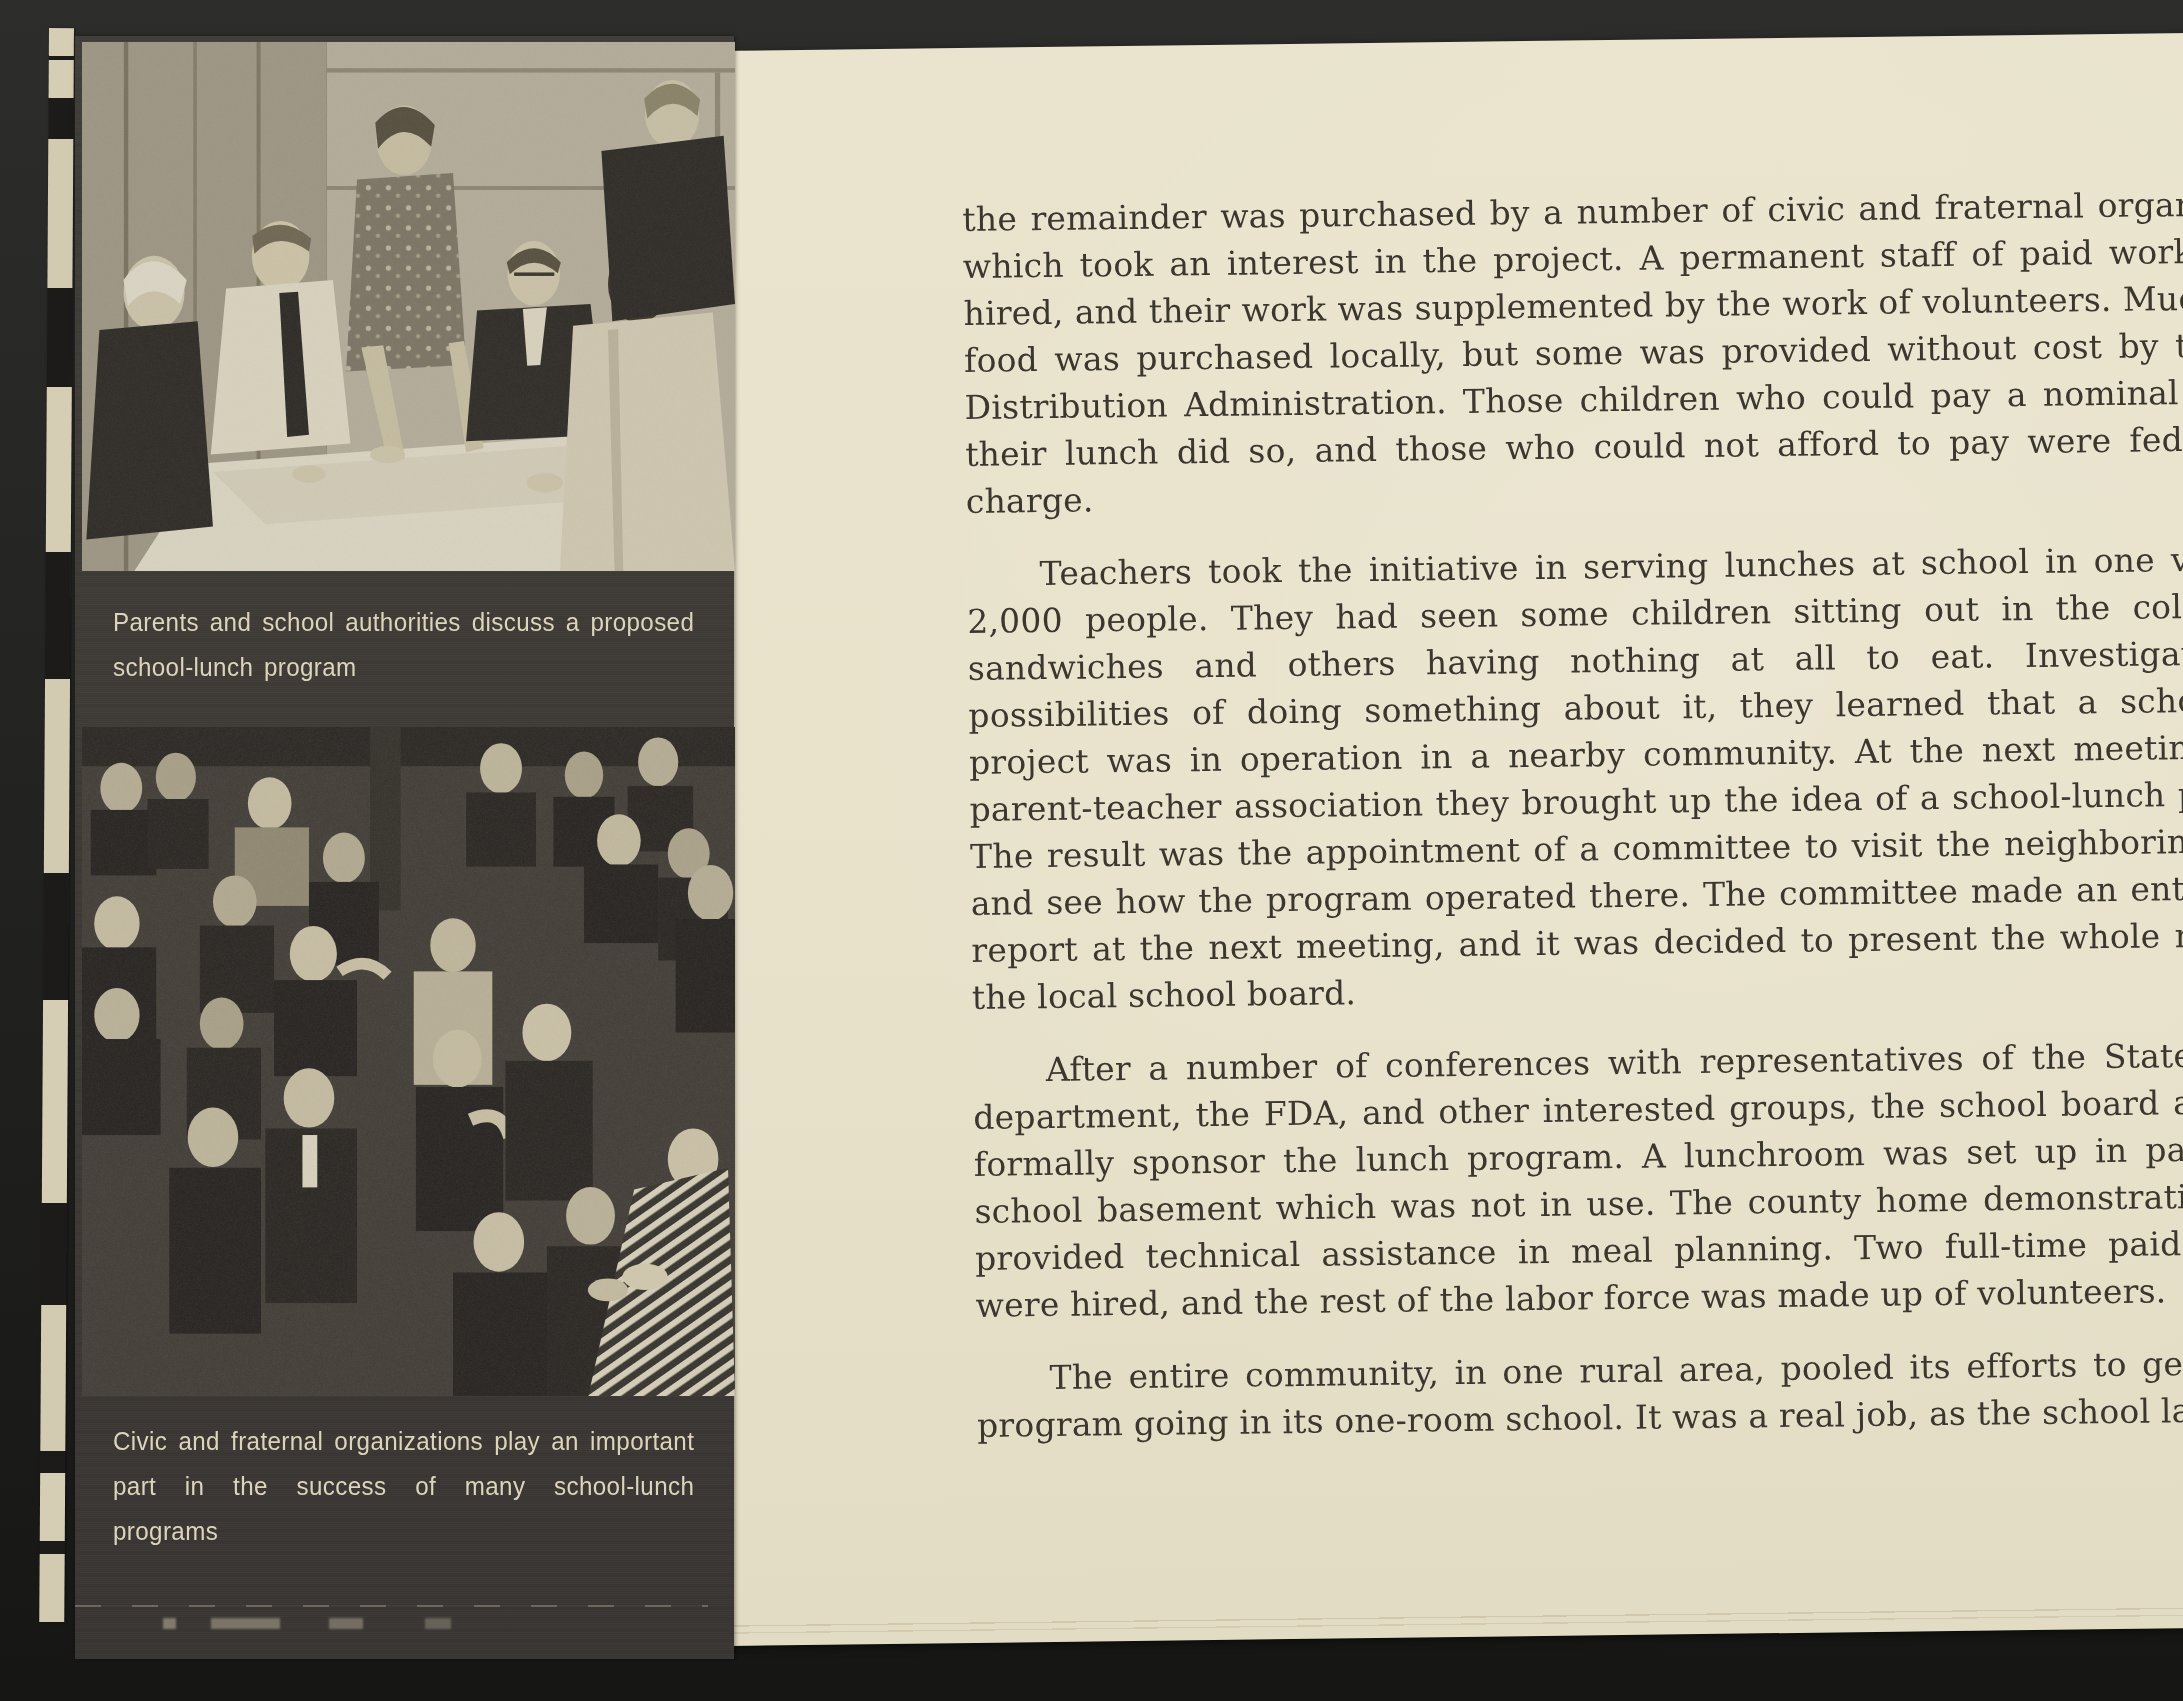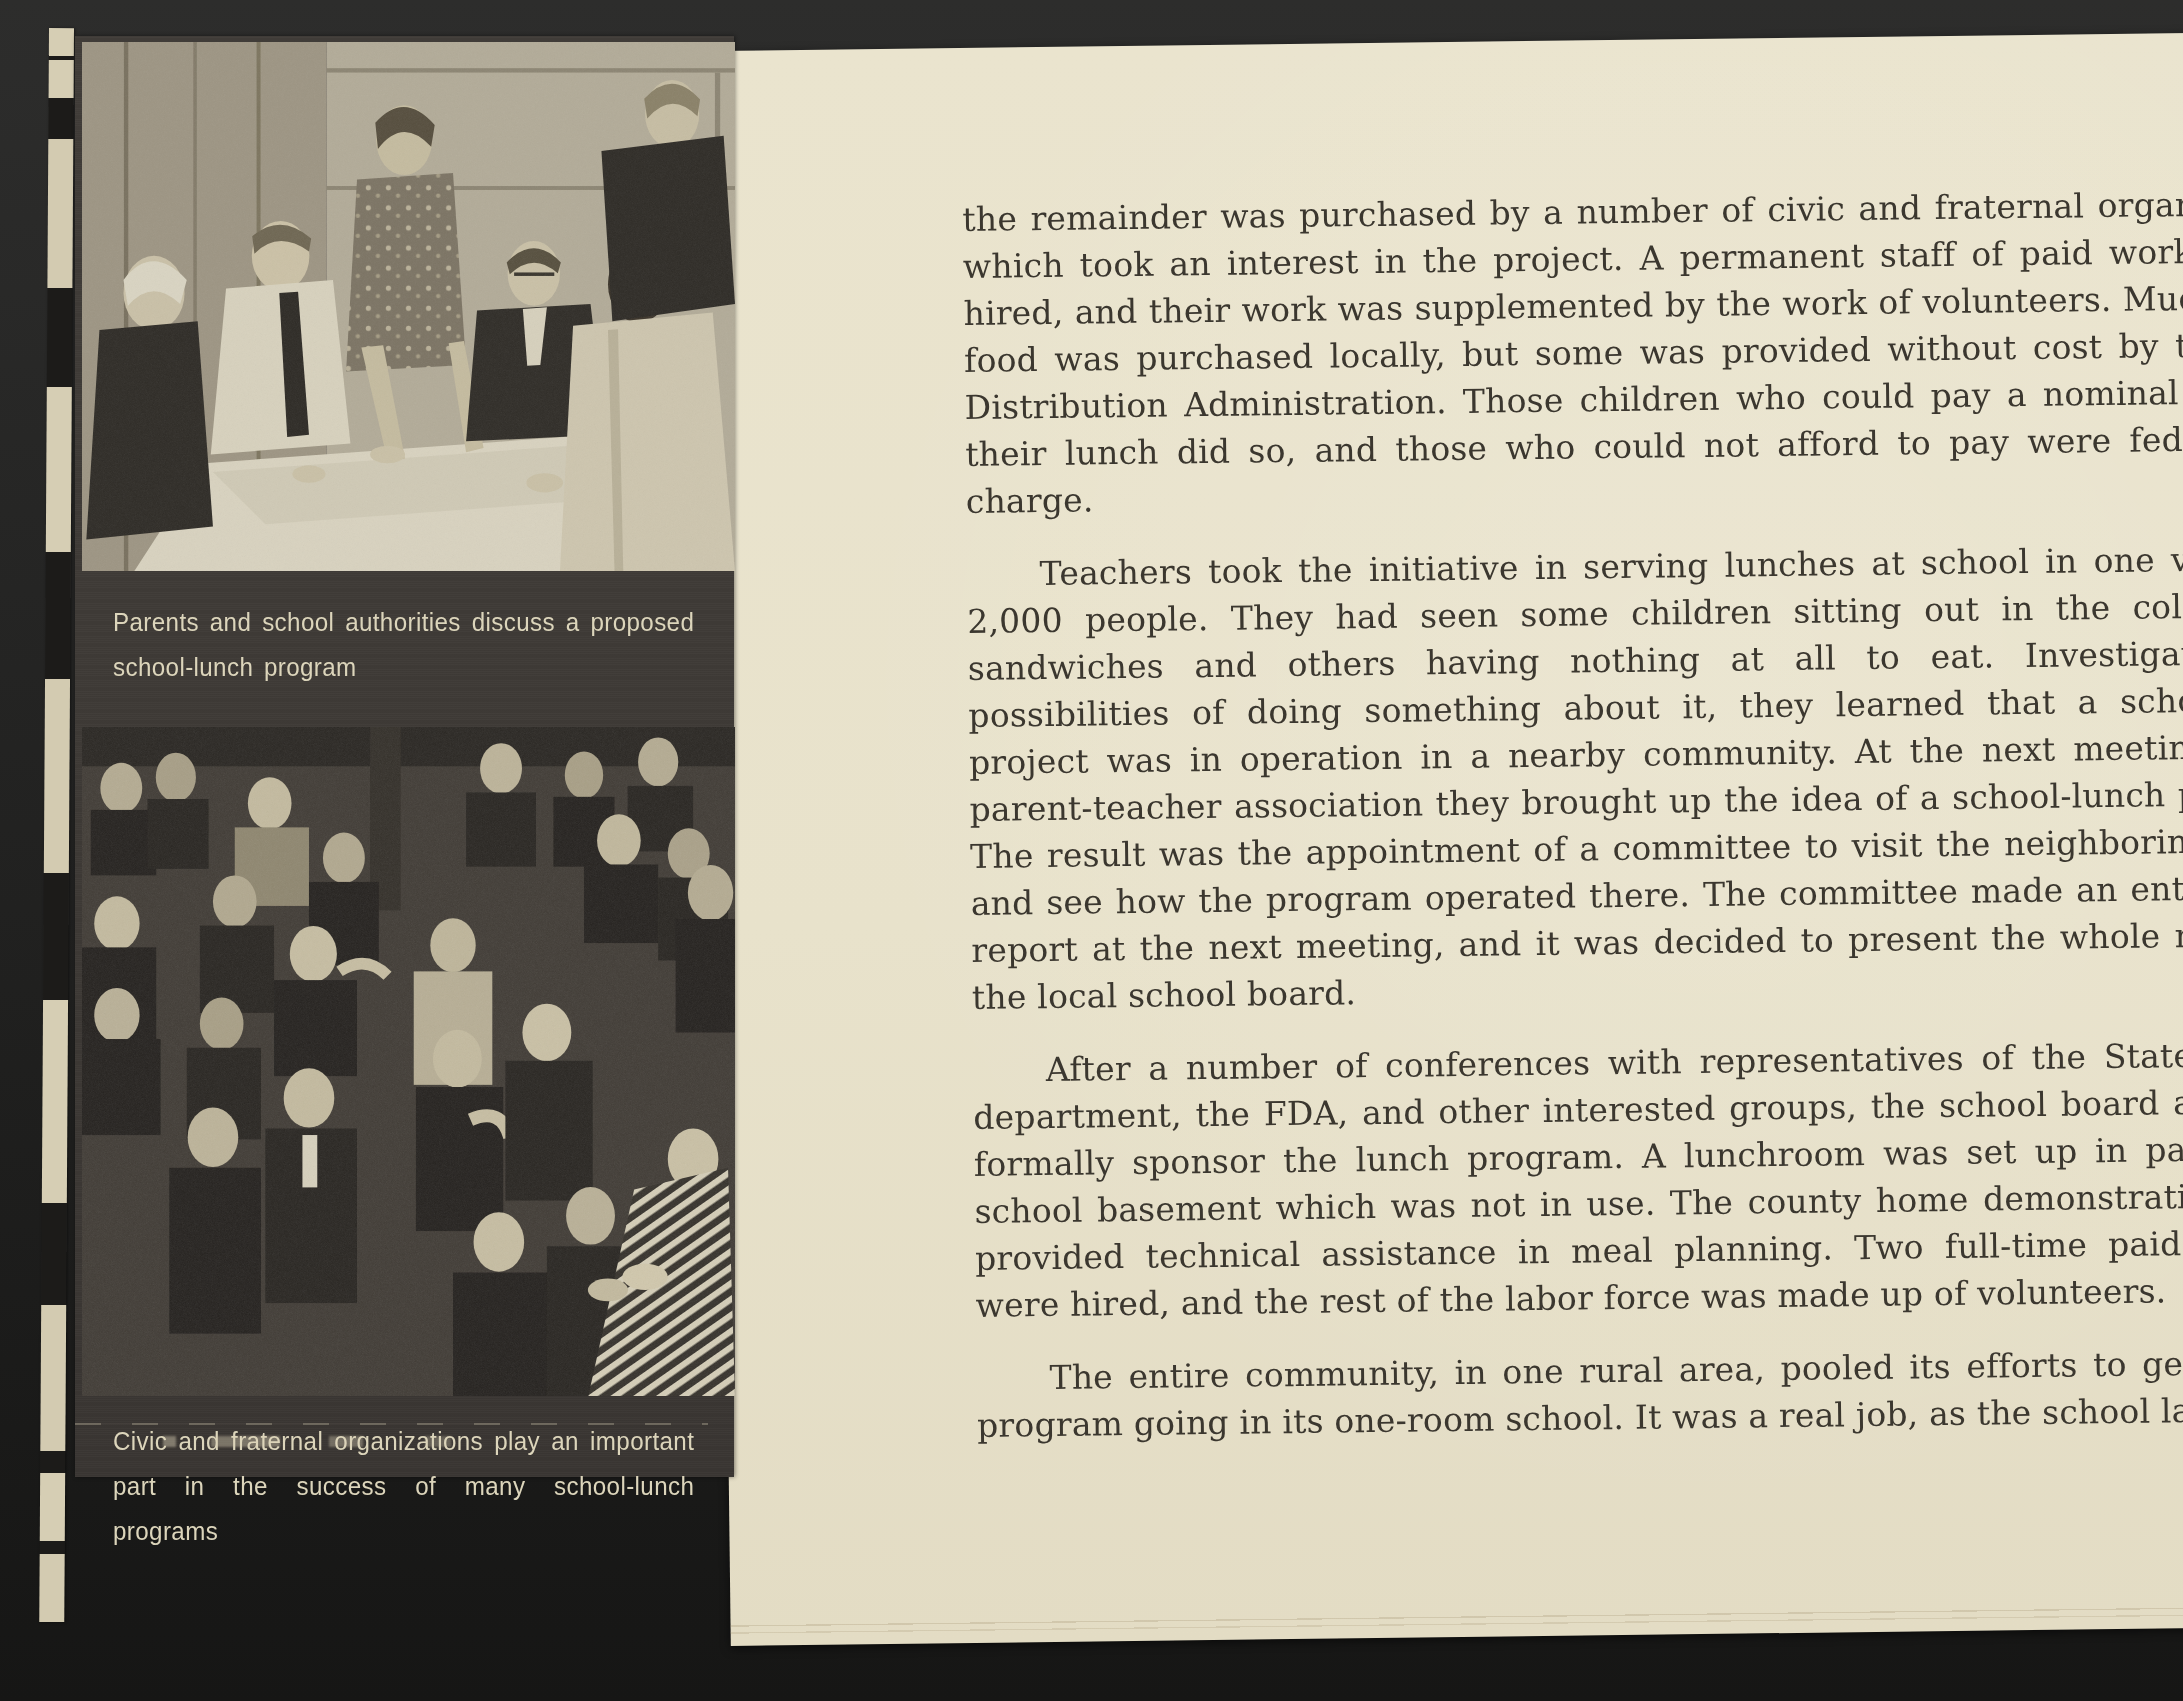--- a/index.html
+++ b/index.html
@@ -63,21 +63,21 @@
     color: #3b372f;
     font-size: 33px; line-height: 47px;
     text-align: justify;
     letter-spacing: 0.2px;
   }
   .text-block p { margin: 0; }
   .text-block p + p { margin-top: 26px; text-indent: 73px; }
 
   
   .photo-panel {
-    position: absolute; left: 75px; top: 36px; width: 659px; height: 1441px;
+    position: absolute; left: 75px; top: 36px; width: 659px; height: 1623px;
     background:
       repeating-linear-gradient(0deg, rgba(255,255,255,0.016) 0 0.9px, rgba(0,0,0,0.018) 0.9px 2.2px),
       linear-gradient(180deg, #413d39 0%, #3e3a36 60%, #3a3633 100%);
     z-index: 3;
     box-shadow: 1.3px 0 4.4px rgba(0,0,0,0.45);
   }
   .photo {
     position: absolute; left: 7px; width: 653px;
     background: #8a postponed;
   }

